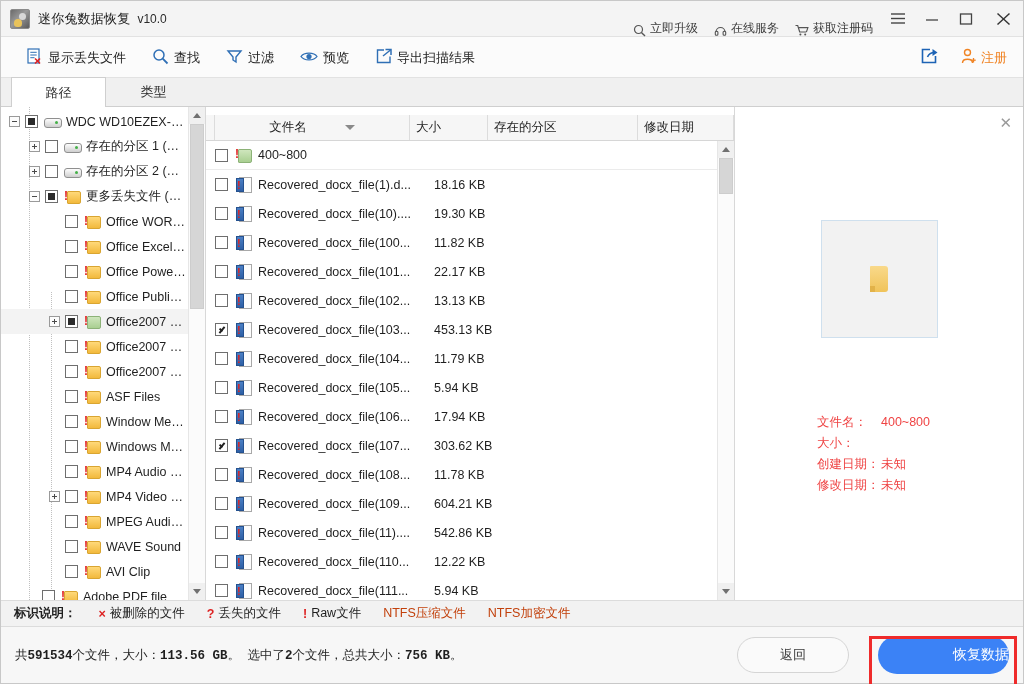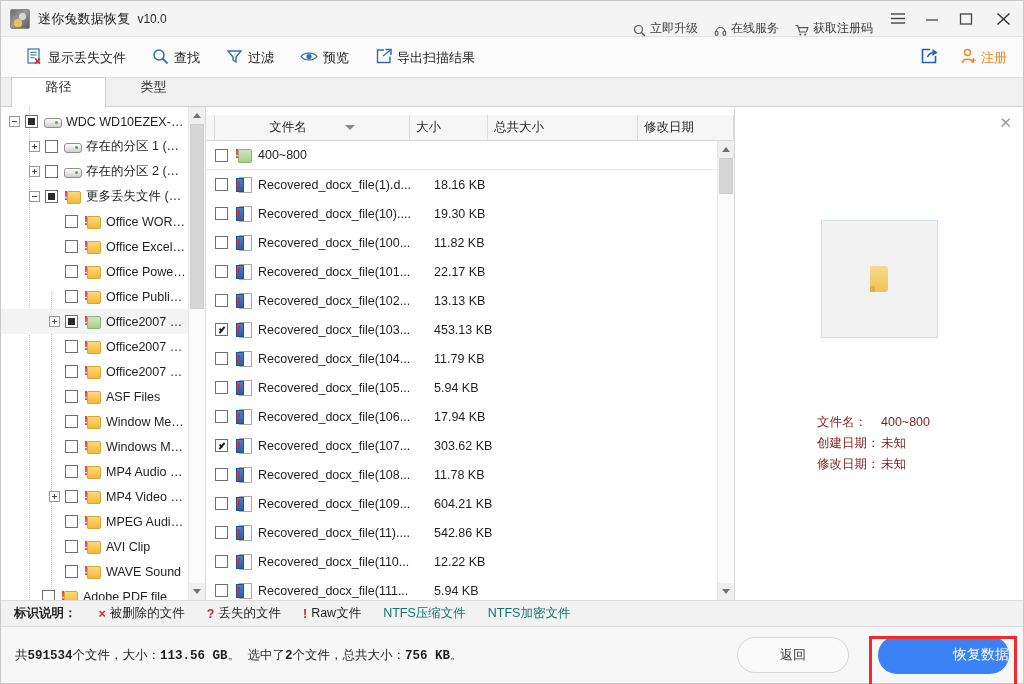--- a/index.html
+++ b/index.html
@@ -85,21 +85,21 @@
   .tabstrip {
     height: 29px; flex: 0 0 29px;
     background: #f0f0f0;
     display: flex; align-items: flex-end;
     padding-left: 10px;
     border-bottom: 1px solid #cfcfcf;
     position: relative; z-index: 2;
   }
   .tab {
     width: 95px; height: 29px;
-    display: flex; justify-content: center;
+    display: flex; align-items: center; justify-content: center;
     font-size: 13px; color: #2c2c2c; cursor: default;
     border: 1px solid transparent; border-bottom: none;
   }
   .tab.active {
     background: #ffffff;
     border-color: #cfcfcf;
     margin-bottom: -1px; height: 30px;
   }
 
   
@@ -287,37 +287,37 @@
   .pv-folder:before {
     content:""; position:absolute; left:0; top:0; width:18px; height:26px;
     background: linear-gradient(#f9d98a,#f0c35a); border-radius: 1px 3px 3px 1px;
   }
   .pv-folder:after {
     content:""; position:absolute; left:0; bottom:0; width:5px; height:6px;
     background:#e2b249;
   }
   .pv-info {
     margin-top: 74px; width: 100%; padding-left: 82px;
-    font-size: 12.5px; color: #7f1d1d; line-height: 21px;
+    font-size: 12.5px; color: #ef4444; line-height: 21px;
   }
   .pv-row { display: flex; }
   .pv-k { width: 64px; flex: 0 0 64px; }
   .pv-v { }
 
   
   .legend {
     height: 27px; flex: 0 0 27px;
     background: #f2f2f2; border-top: 1px solid #dcdcdc; border-bottom: 1px solid #dcdcdc;
     display: flex; align-items: center; padding-left: 13px;
     font-size: 12.5px; color: #1f1f1f;
   }
   .lg-title { font-weight: bold; margin-right: 22px; }
   .lg-item { display: flex; align-items: center; gap: 4px; margin-right: 22px; }
   .lg-mark { color: #dd2222; font-weight: bold; font-size: 12.5px; }
-  .lg-green { color: #0f766e; margin-right: 22px; }
+  .lg-green { color: #c2410c; margin-right: 22px; }
 
   
   .footer {
     height: 56px; flex: 0 0 56px;
     background: #f7f7f7;
     display: flex; align-items: center; padding: 0 14px;
     position: relative;
   }
   .status { font-size: 12.5px; color: #1f1f1f; font-family: Liberation Mono, monospace; }
   .status b { font-weight: bold; }
@@ -606,27 +606,27 @@
             <div class="trow" style="padding-left: 48px;">
               <div class="exp none"></div>
               <div class="cbx"></div>
               <div class="ico folder"></div>
               <span class="tlabel">MPEG Audio L...</span>
             </div>
             <div class="trow" style="padding-left: 48px;">
               <div class="exp none"></div>
               <div class="cbx"></div>
               <div class="ico folder"></div>
+              <span class="tlabel">WAVE Sound</span>
+            </div>
+            <div class="trow" style="padding-left: 48px;">
+              <div class="exp none"></div>
+              <div class="cbx"></div>
+              <div class="ico folder"></div>
               <span class="tlabel">AVI Clip</span>
-            </div>
-            <div class="trow" style="padding-left: 48px;">
-              <div class="exp none"></div>
-              <div class="cbx"></div>
-              <div class="ico folder"></div>
-              <span class="tlabel">WAVE Sound</span>
             </div>
             <div class="trow" style="padding-left: 25px;">
               <div class="exp none"></div>
               <div class="cbx"></div>
               <div class="ico folder"></div>
               <span class="tlabel">Adobe PDF file</span>
             </div>
           </div>
       </div>
       <div class="vsb">
@@ -646,21 +646,21 @@
       <div class="lhead">
         <div class="lhcell c0"></div>
         <div class="lhcell name">
           <span>文件名</span>
           <span class="sortarrow"></span>
         </div>
         <div class="lhcell size">
           <span>大小</span>
         </div>
         <div class="lhcell cdate">
-          <span>总共大小</span>
+          <span>存在的分区</span>
         </div>
         <div class="lhcell mdate">
           <span>修改日期</span>
         </div>
       </div>
       <div class="lbody-wrap">
         <div class="lbody" id="list-rows">
             <div class="lrow">
               <div class="cbx"></div>
               <div class="fico greenfolder">
@@ -806,20 +806,24 @@
 
     <div class="preview">
       <div class="pv-close">✕</div>
       <div class="pv-thumb">
         <div class="pv-folder"></div>
       </div>
       <div class="pv-info" id="pv-info">
           <div class="pv-row">
             <span class="pv-k">文件名：</span>
             <span class="pv-v">400~800</span>
+          </div>
+          <div class="pv-row">
+            <span class="pv-k">大小：</span>
+            <span class="pv-v"></span>
           </div>
           <div class="pv-row">
             <span class="pv-k">创建日期：</span>
             <span class="pv-v">未知</span>
           </div>
           <div class="pv-row">
             <span class="pv-k">修改日期：</span>
             <span class="pv-v">未知</span>
           </div>
         </div>

